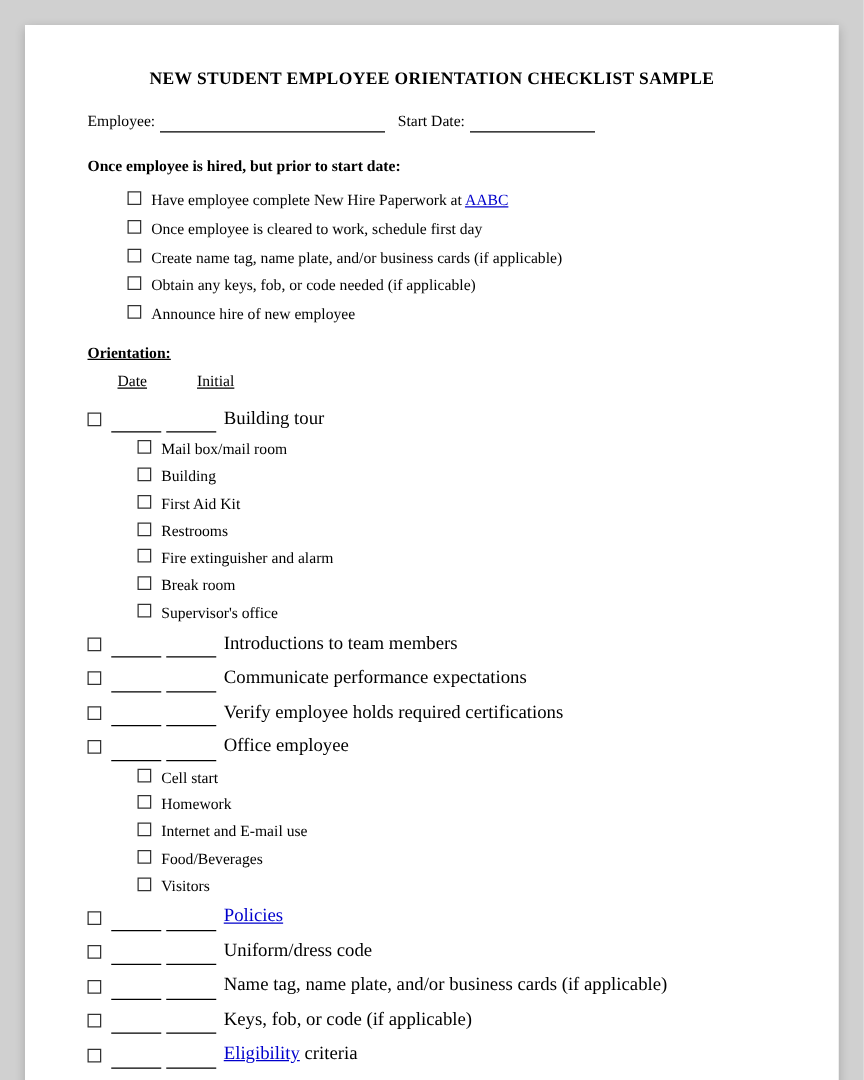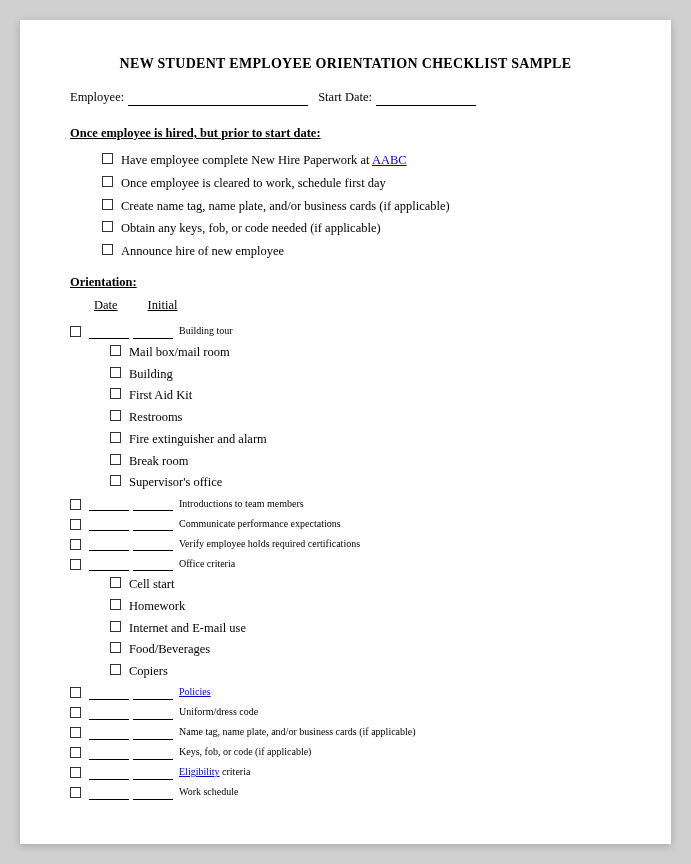--- a/index.html
+++ b/index.html
@@ -50,21 +50,20 @@
     }
 
     .field-line {
       border-bottom: 1px solid #000;
       display: inline-block;
     }
 
     .section-header {
       font-size: 12.5px;
       font-weight: bold;
-      text-decoration: underline;
       margin-bottom: 10px;
       margin-top: 8px;
     }
 
     .checklist-section {
       margin-bottom: 8px;
     }
 
     .check-item {
       display: flex;
@@ -105,21 +104,21 @@
       margin-bottom: 8px;
     }
 
     .date-initial-row {
       display: flex;
       align-items: baseline;
       font-size: 12.5px;
       margin-bottom: 10px;
       margin-left: 24px;
       text-decoration: underline;
-      gap: 30px;
+      gap: 40px;
     }
 
     .orient-checkbox {
       width: 11px;
       height: 11px;
       border: 1px solid #333;
       display: inline-block;
       flex-shrink: 0;
       margin-right: 8px;
       margin-top: 2px;
@@ -157,22 +156,22 @@
       height: 11px;
       border: 1px solid #333;
       display: inline-block;
       flex-shrink: 0;
       margin-right: 8px;
       margin-top: 2px;
     }
 
     .orient-row {
       display: flex;
-      align-items: center;
-      font-size: 10px;
+      align-items: flex-end;
+      font-size: 15px;
       margin-bottom: 4px;
       line-height: 1.5;
     }
 
     .orient-row-left {
       display: flex;
       align-items: center;
       flex-shrink: 0;
     }
   </style>
@@ -292,42 +291,42 @@
       </div>
       <span>Verify employee holds required certifications</span>
     </div>
 
     <div class="orient-row">
       <div class="orient-row-left">
         <span class="orient-checkbox"></span>
         <span class="date-blank">&nbsp;</span>
         <span class="initial-blank">&nbsp;</span>
       </div>
-      <span>Office criteria</span>
+      <span>Office employee</span>
     </div>
     <div class="sub-list">
       <div class="sub-item">
         <span class="sub-checkbox"></span>
         <span>Cell start</span>
       </div>
       <div class="sub-item">
         <span class="sub-checkbox"></span>
         <span>Homework</span>
       </div>
       <div class="sub-item">
         <span class="sub-checkbox"></span>
         <span>Internet and E-mail use</span>
       </div>
       <div class="sub-item">
         <span class="sub-checkbox"></span>
         <span>Food/Beverages</span>
       </div>
       <div class="sub-item">
         <span class="sub-checkbox"></span>
-        <span>Copiers</span>
+        <span>Visitors</span>
       </div>
     </div>
 
     <div class="orient-row">
       <div class="orient-row-left">
         <span class="orient-checkbox"></span>
         <span class="date-blank">&nbsp;</span>
         <span class="initial-blank">&nbsp;</span>
       </div>
       <span><a class="link">Policies</a></span>

